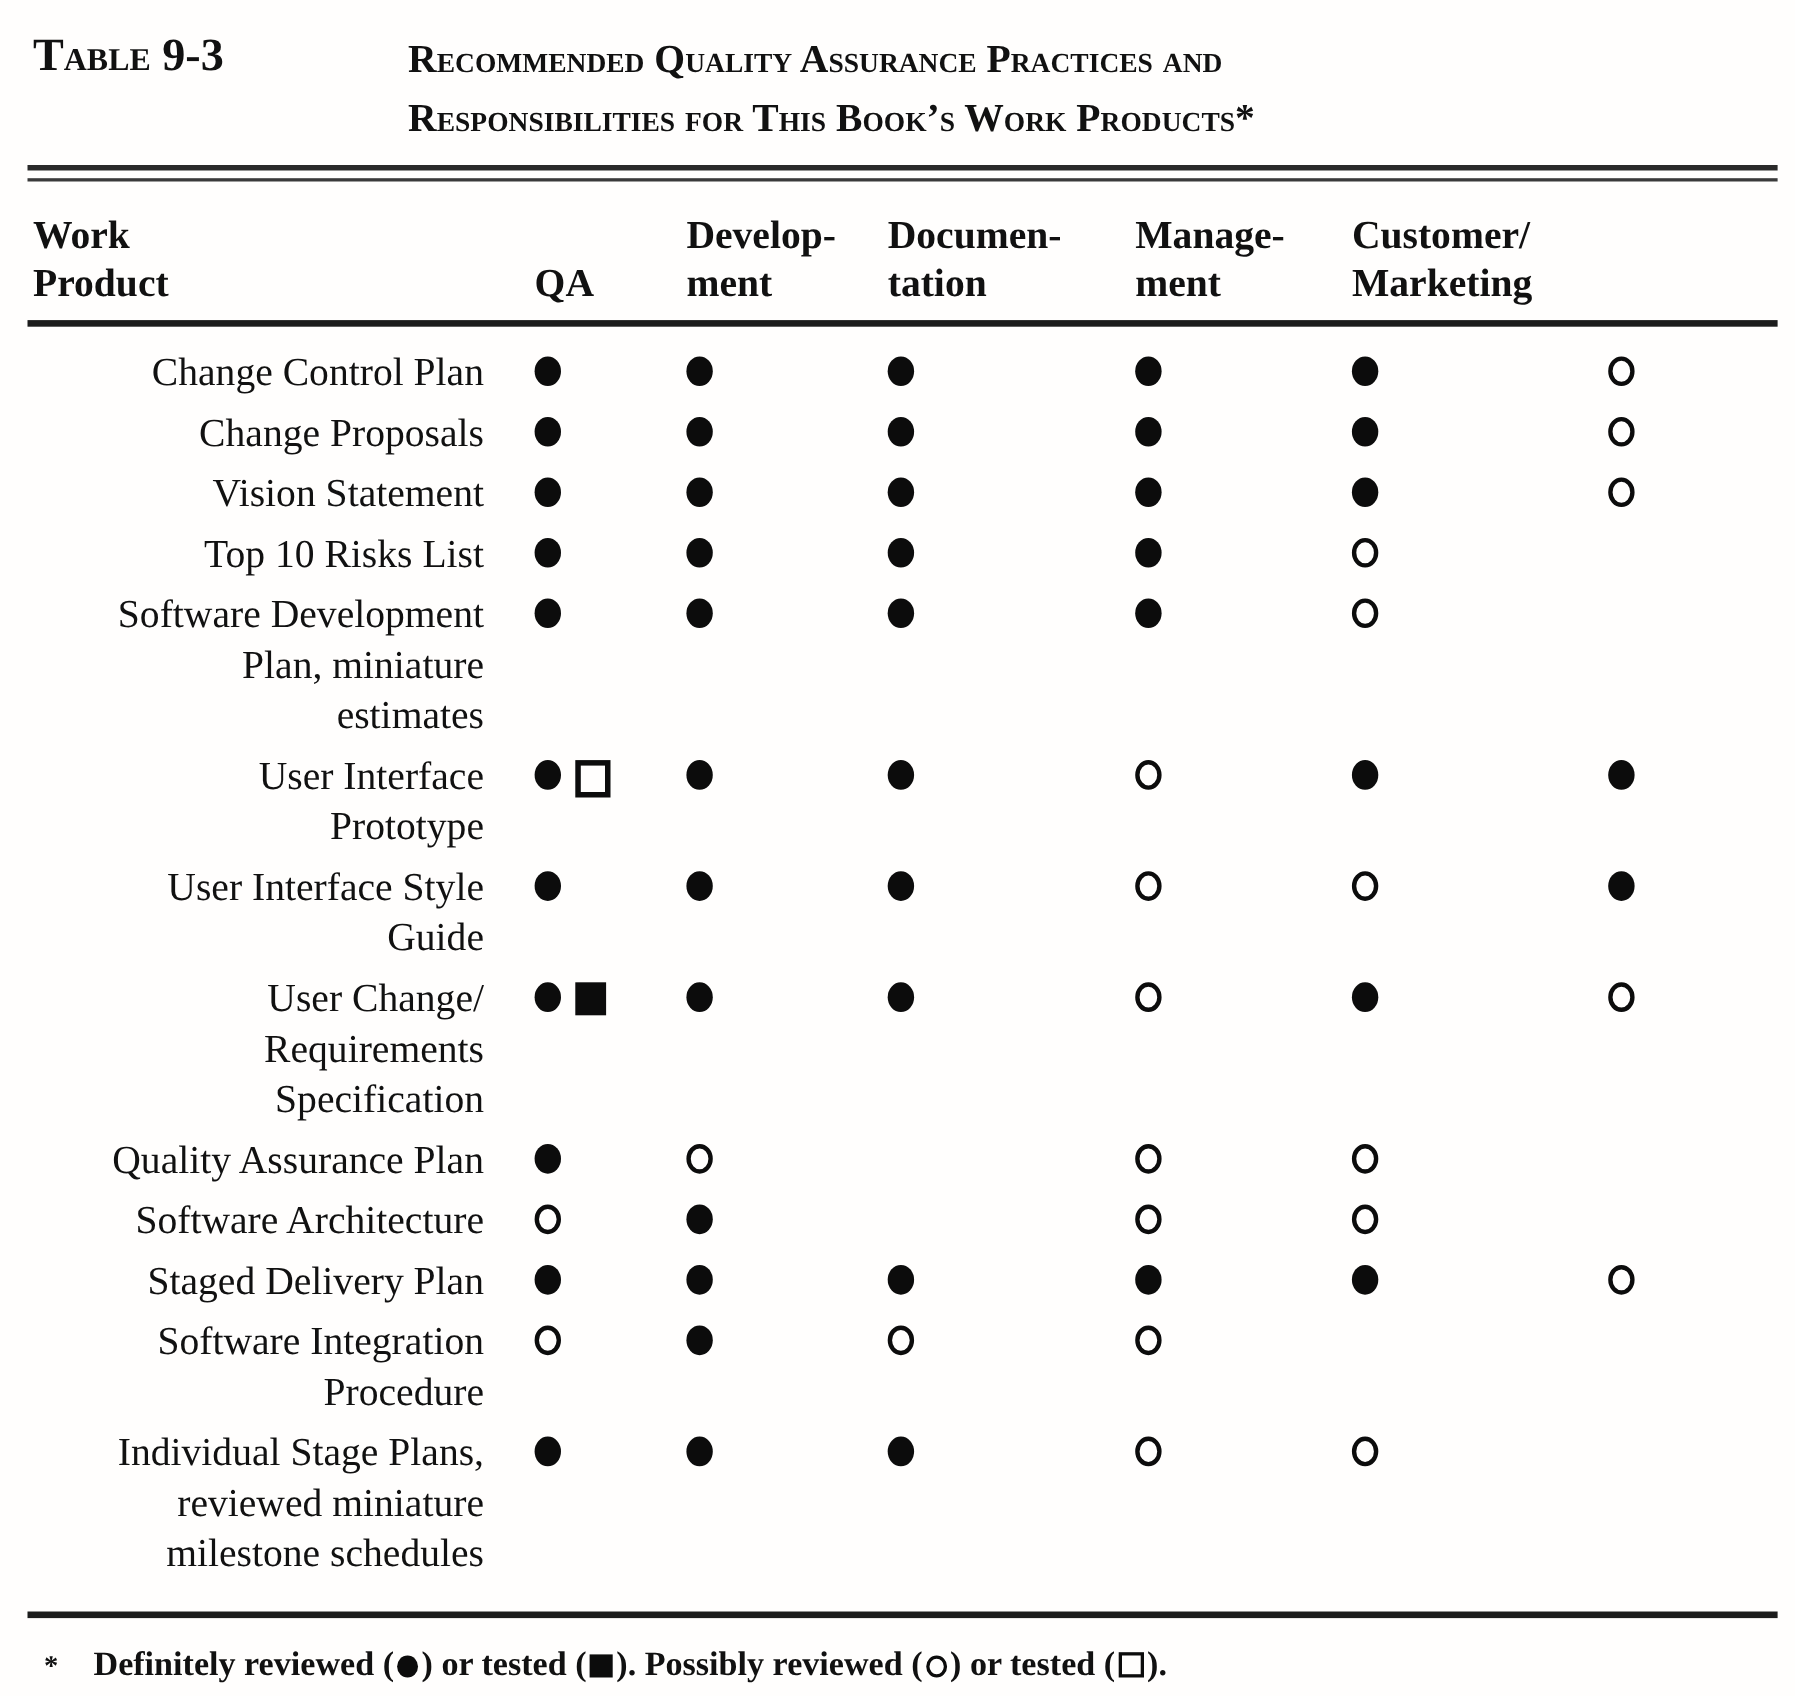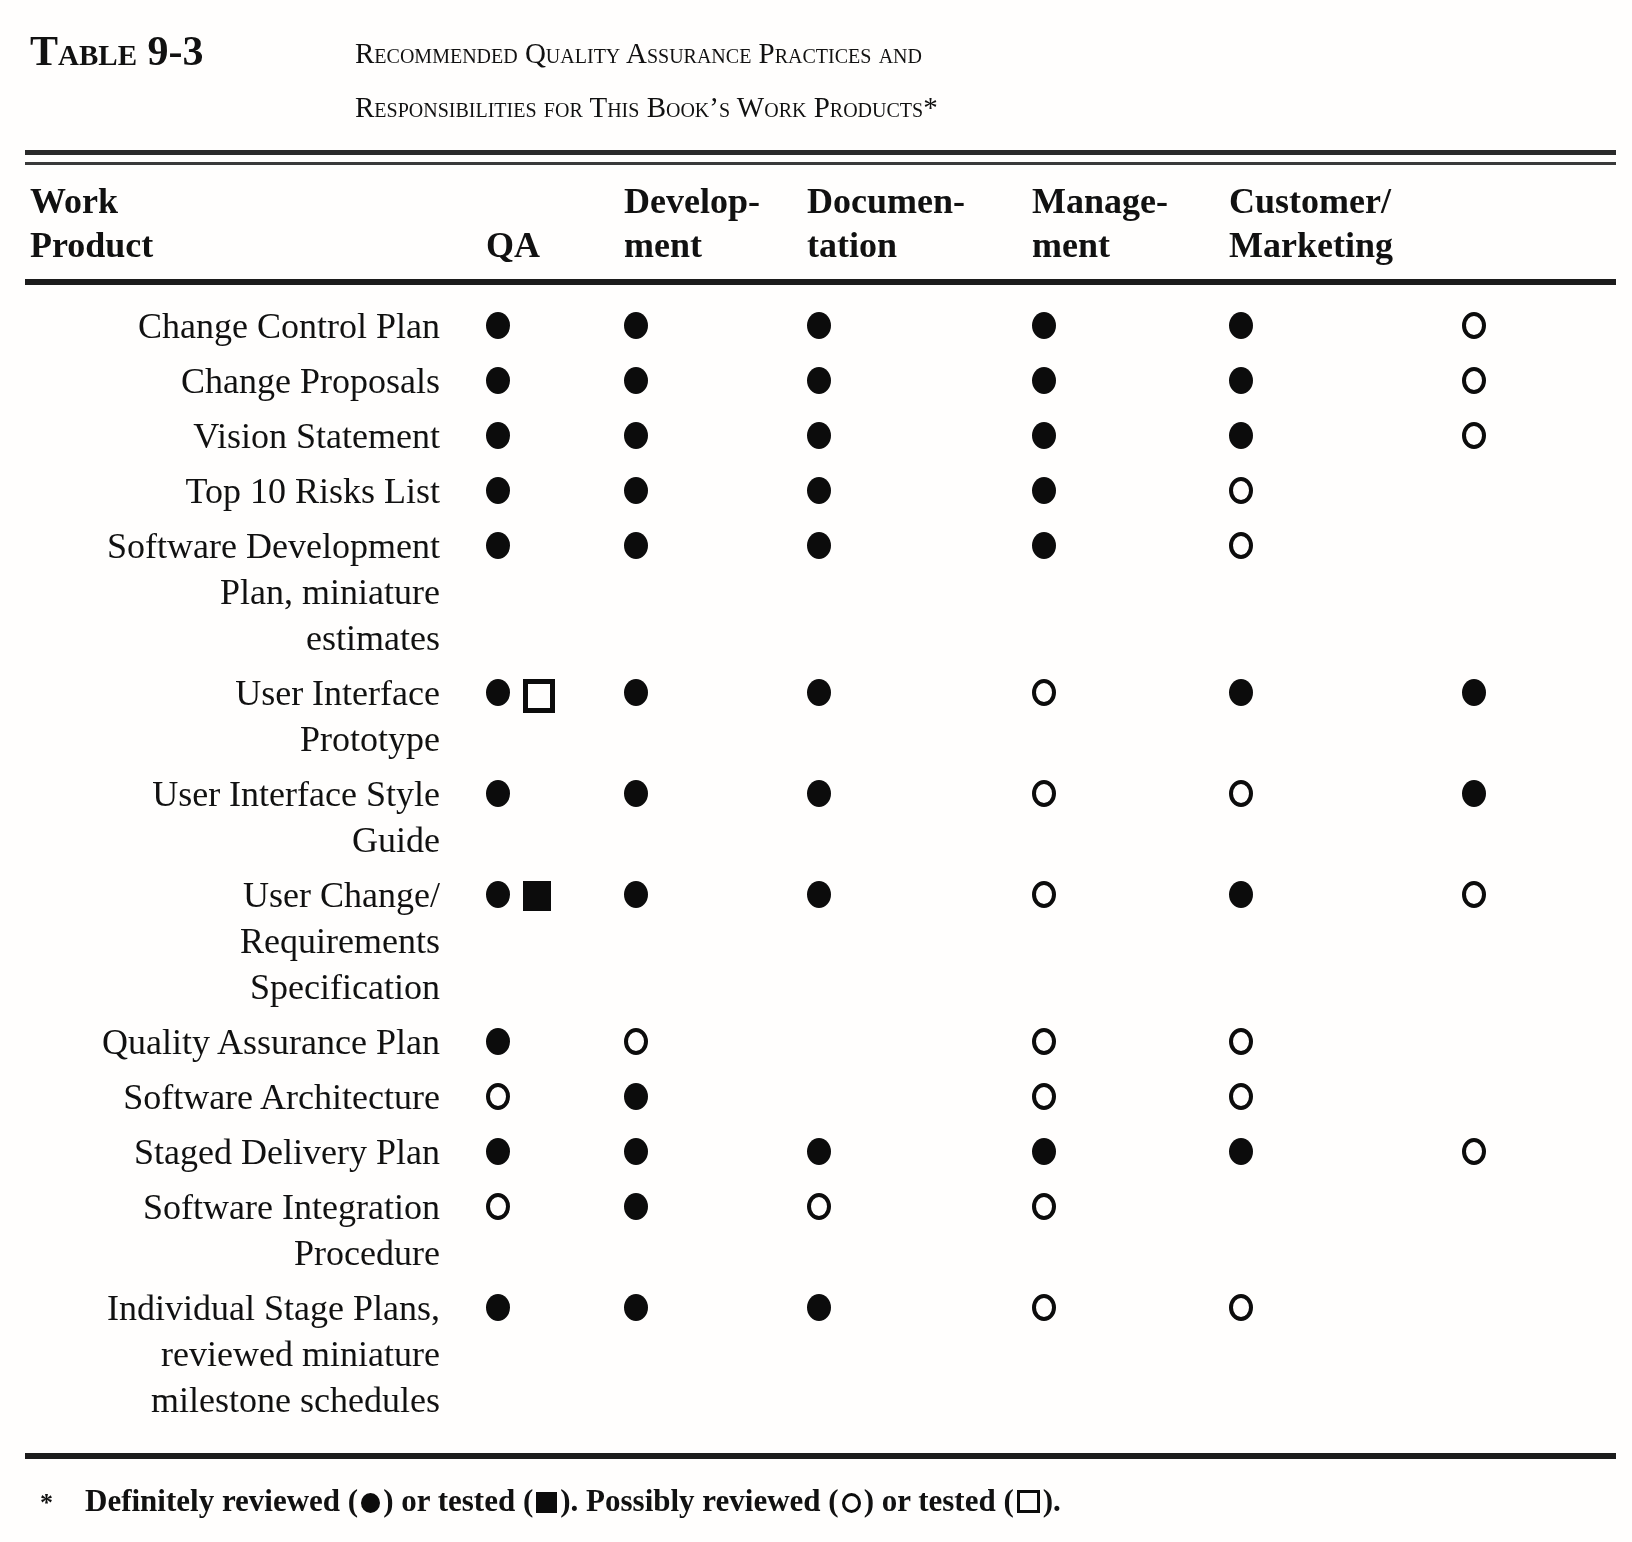--- a/index.html
+++ b/index.html
@@ -2,35 +2,35 @@
 <html><head>
 <meta charset="utf-8">
 <style>
   html,body { margin:0; padding:0; background:#ffffff; }
   .page {
     position:relative; width:1632px; height:1542px; overflow:hidden;
     background:#fffefd; color:#111;
     font-family:"Liberation Serif","DejaVu Serif",serif;
   }
   
-  .title-area { display:flex; padding:26px 30px 0 30px; }
+  .title-area { display:flex; padding:26px 30px 0 30px;gap:16px; }
   .table-label {
     width:325px; flex:0 0 325px;
     font-variant:small-caps; font-weight:700; font-size:42px; line-height:50px;
   }
-  .title-block { font-variant:small-caps; font-weight:400; font-size:29px; line-height:54px; }
+  .title-block { font-variant:small-caps; font-weight:700; font-size:36px; line-height:54px; }
   
   .rule-double { margin:16px 16px 0 25px; height:7px;
     border-top:5px solid #2a2a2a; border-bottom:3px solid #3a3a3a; }
   .rule-heavy  { margin:12px 16px 0 25px; border-top:6px solid #1c1c1c; }
   .rule-bottom { margin:30px 16px 0 25px; border-top:6px solid #1c1c1c; }
   
   .grid { display:grid; grid-template-columns:440px 150px 185px 225px 195px 235px 1fr; }
   
-  .header { padding-top:14px; align-items:end; }
+  .header { padding-top:26px; align-items:end; }
   .h-cell { font-weight:700; font-size:36px; line-height:44px; align-self:end; }
   .hc0 { padding-left:30px; }
   .hc1 { padding-left:46px; }
   .hc2 { padding-left:34px; }
   .hc3 { padding-left:32px; }
   .hc4 { padding-left:32px; }
   .hc5 { padding-left:34px; }
   .hc6 { padding-left:32px; }
   
   .rows { padding-top:18px; }

